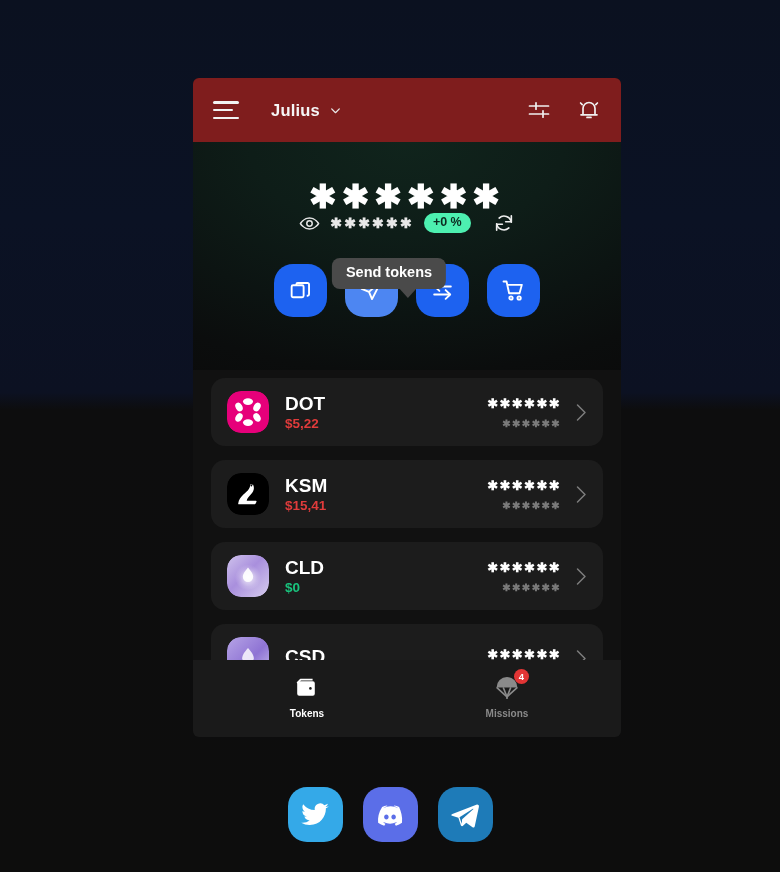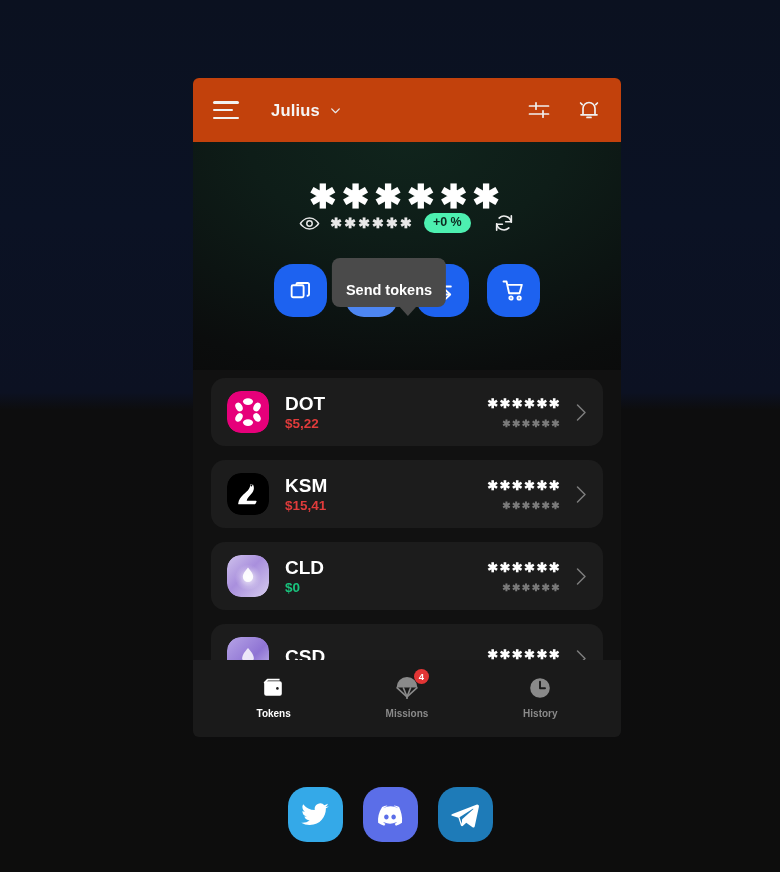--- a/index.html
+++ b/index.html
@@ -26,21 +26,21 @@
     width: 428px; height: 659px;
     background: #111111;
     border-radius: 6px;
     overflow: hidden;
   }
 
   
   .topbar {
     position: relative;
     height: 64px;
-    background: #c2410c;
+    background: #7f1d1d;
     display: flex; align-items: center;
     padding: 8px 20px;
   }
   .hamburger { width: 26px; height: 18px; display: flex; flex-direction: column; justify-content: space-between; cursor: pointer; }
   .hamburger i { display: block; height: 2.5px; background: #f2f2f2; border-radius: 2px; }
   .hamburger i:nth-child(1) { width: 100%; }
   .hamburger i:nth-child(2) { width: 78%; }
   .hamburger i:nth-child(3) { width: 100%; }
 
   .acct { display: flex; align-items: center; gap: 9px; margin-left: 32px; cursor: pointer; }
@@ -105,21 +105,21 @@
     position: absolute;
     left: 50%; transform: translateX(-50%);
     top: 116px;
     z-index: 30;
   }
   .tooltip-body {
     background: #4a4a4a;
     color: #ffffff;
     font-size: 14.5px;
     font-weight: 700;
-    padding: 24px 14px 9px;
+    padding: 6px 14px 9px;
     border-radius: 8px;
     white-space: nowrap;
     margin-left: -36px;
   }
   .tooltip-arrow {
     width: 0; height: 0;
     border-left: 9px solid transparent;
     border-right: 9px solid transparent;
     border-top: 10px solid #4a4a4a;
     margin: -1px auto 0;
@@ -418,29 +418,20 @@
             <path d="M2.6 12.4a10.4 10.4 0 0 1 20.8 0z" fill="#8a8a8a" stroke="none"></path>
             <path d="M2.6 12.4 13 21.8 23.4 12.4" stroke="#8a8a8a"></path>
             <path d="M9.2 12.4 13 21.8 16.8 12.4" stroke="#8a8a8a"></path>
             <line x1="13" y1="21.8" x2="13" y2="24" stroke="#8a8a8a"></line>
           </svg>
           <div class="badge">4</div>
         </div>
         <div class="blabel">Missions</div>
       </div>
 
-      <div class="bitem">
-        <div class="bicon">
-          <svg viewBox="0 0 26 26" width="26" height="26">
-            <circle cx="13" cy="13" r="9.8" fill="#8a8a8a"></circle>
-            <path d="M13 6.8v6.5h5" fill="none" stroke="#1a1a1a" stroke-width="1.9" stroke-linecap="round" stroke-linejoin="round"></path>
-          </svg>
-        </div>
-        <div class="blabel">History</div>
-      </div>
 
     </div>
   </div>
 
   <div class="socials">
     <div class="sbtn" style="background:#34a9e8">
       <svg viewBox="0 0 24 24" fill="#ffffff">
         <path d="M23 4.9a8.9 8.9 0 0 1-2.6.7A4.5 4.5 0 0 0 22.4 3a9 9 0 0 1-2.9 1.1A4.5 4.5 0 0 0 11.8 8a12.8 12.8 0 0 1-9.3-4.7 4.5 4.5 0 0 0 1.4 6 4.4 4.4 0 0 1-2-.6 4.5 4.5 0 0 0 3.6 4.4 4.5 4.5 0 0 1-2 .1 4.5 4.5 0 0 0 4.2 3.1A9 9 0 0 1 1 18.2 12.7 12.7 0 0 0 7.9 20c8.3 0 12.8-6.9 12.8-12.8v-.6A9 9 0 0 0 23 4.9z"></path>
       </svg>
     </div>

